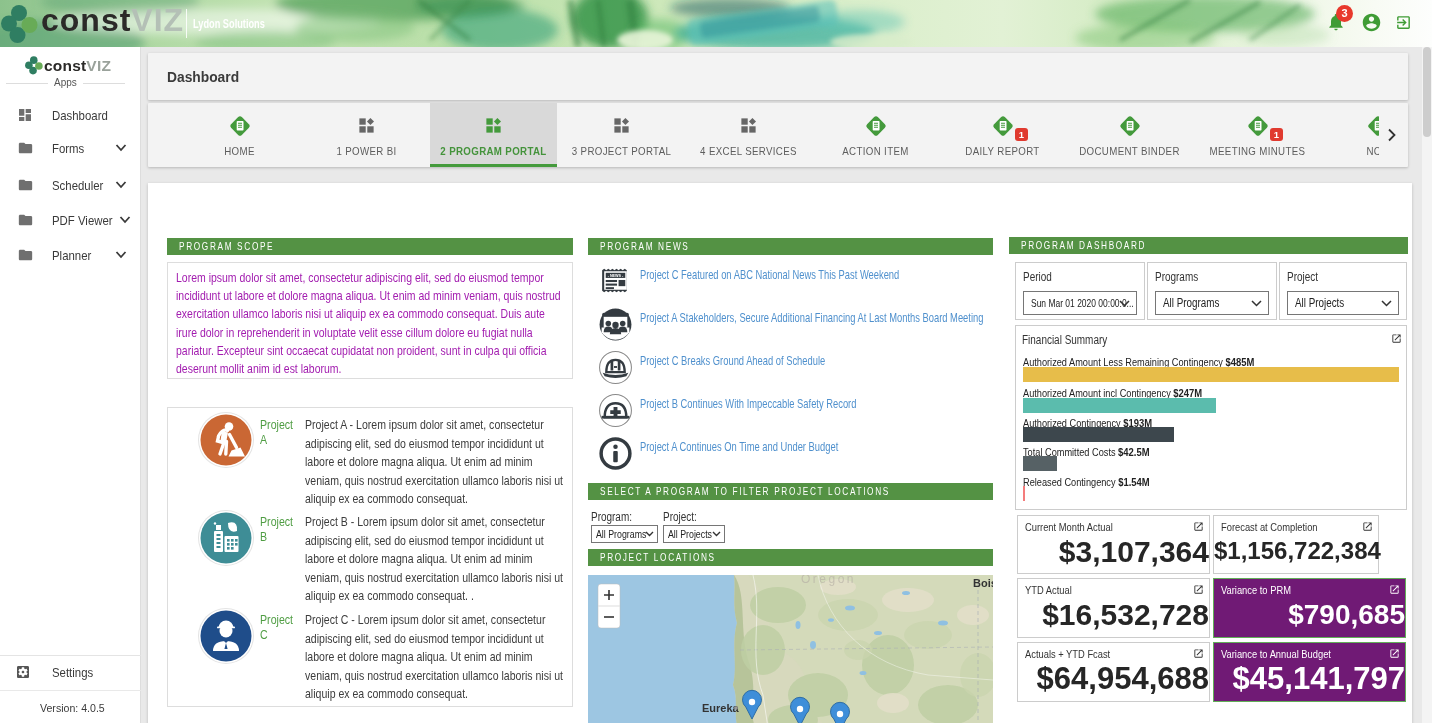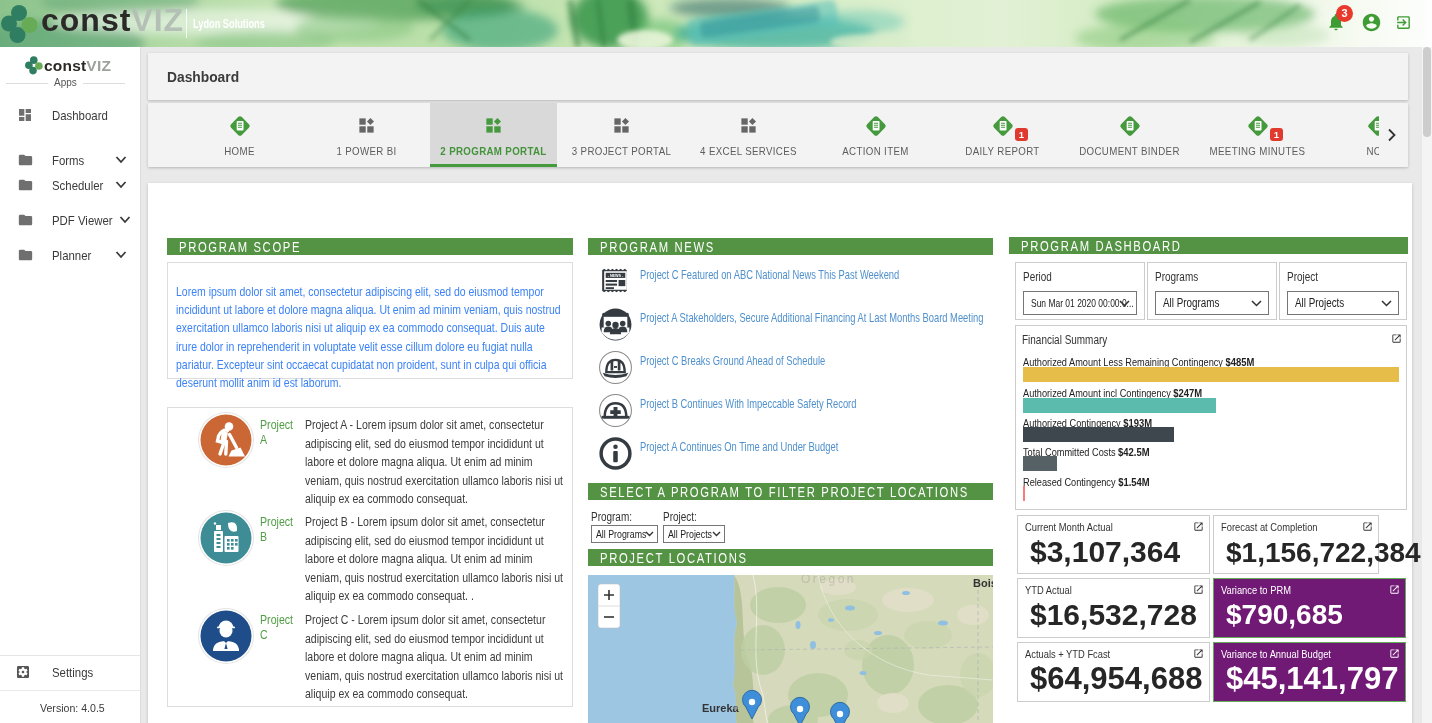--- a/index.html
+++ b/index.html
@@ -32,43 +32,43 @@
 #tabcard{left:148px;top:103px;width:1260px;height:64px;overflow:hidden}
 .tab{position:absolute;top:0;width:127px;height:64px;text-align:center}
 .tab .ic{position:absolute;left:0;right:0;top:13px;height:22px}
 .tab .tl{position:absolute;left:-12px;right:-12px;top:42px;font-size:11.3px;letter-spacing:.4px;color:#5d5d5d;transform:scaleX(.86)}
 .tab.act{background:#d9d9d9;border-bottom:3px solid #449a3c}
 .tab.act .tl{color:#44933b;font-weight:bold}
 .badge{position:absolute;width:13px;height:13px;background:#e03a2f;border-radius:3px;color:#fff;font-size:9.5px;font-weight:bold;line-height:13px;text-align:center}
 #scrollR{position:absolute;left:1239px;top:25px}
 
 #content{position:absolute;left:148px;top:183px;width:1264px;height:545px;background:#fff;box-shadow:0 1px 3px rgba(0,0,0,.2)}
-.gbar{position:absolute;height:17px;background:#549244;color:#fff;font-size:15px;line-height:17.5px;padding-left:12px;white-space:nowrap;overflow:hidden}
+.gbar{position:absolute;height:17px;background:#549244;color:#fff;font-size:11px;line-height:17.5px;padding-left:12px;white-space:nowrap;overflow:hidden}
 .gbar span{display:inline-block;transform:scaleX(.75);transform-origin:0 50%;letter-spacing:2.2px}
 .bbox{position:absolute;border:1px solid #ddd;background:#fff}
 
-.scope{font-size:13.2px;color:#3b82f6;line-height:18.2px;padding:20px 8px}
+.scope{font-size:13.2px;color:#a21caf;line-height:18.2px;padding:6px 8px}
 .cnd{transform:scaleX(.795);transform-origin:0 0;white-space:nowrap;display:block}
 .prow .plbl{position:absolute;color:#4f9d43;font-size:12.5px;line-height:15px;transform:scaleX(.85);transform-origin:0 0}
 .prow .ptxt{position:absolute;font-size:13.2px;color:#3c3c3c;line-height:18.6px;transform:scaleX(.8);transform-origin:0 0;white-space:nowrap}
 
 .news .ntxt{position:absolute;left:52px;color:#4f90cd;font-size:13px;transform:scaleX(.72);transform-origin:0 0;white-space:nowrap}
 
 .fbox{position:absolute;border:1px solid #ccc;background:#fff}
 .flabel{position:absolute;font-size:12px;color:#333;transform:scaleX(.83);transform-origin:0 0;white-space:nowrap}
 .fsel{position:absolute;border:1px solid #767676;background:#fff;font-size:12.3px;color:#222;line-height:22px;padding-left:7px;overflow:hidden;white-space:nowrap}
 .fsel .tx{display:inline-block;transform:scaleX(.8);transform-origin:0 0}
 .fsel .car{position:absolute;right:7px;top:4px;color:#333;font-size:11px}
 .blabel{position:absolute;font-size:11.5px;color:#222;white-space:nowrap;transform:scaleX(.8);transform-origin:0 0}
 .blabel b{font-size:11.8px}
 .fbar{position:absolute;height:15px}
 .mcard{position:absolute;border:1px solid #ccc;background:#fff}
 .mcard.grn{background:#701a75;border-color:#62ae58}
 .mcard .ml{position:absolute;left:7px;top:5px;font-size:11.4px;color:#333;transform:scaleX(.82);transform-origin:0 0;white-space:nowrap}
-.mcard .mv{position:absolute;left:12px;right:0;top:19px;text-align:left;font-size:30px;font-weight:bold;color:#262626}
+.mcard .mv{position:absolute;left:0;right:0;top:19px;text-align:right;font-size:30px;font-weight:bold;color:#262626}
 .mcard.grn .ml,.mcard.grn .mv{color:#fff}
 .exic{position:absolute;right:5px;top:5px}
 </style>
 </head>
 <body>
 <div id="hdr">
   <svg class="bgfx" width="1432" height="47" viewBox="0 0 1432 47">
     <defs>
         <filter id="bl" x="-40%" y="-40%" width="180%" height="180%">
           <feGaussianBlur stdDeviation="5"></feGaussianBlur>
@@ -142,21 +142,21 @@
     </svg>
     <div class="abs" style="left:16px;top:2px;font-size:15.5px;font-weight:bold;color:#2b2a28;letter-spacing:.2px">const<span style="color:#9aa29b;font-weight:bold">VIZ</span></div>
   </div>
   <div class="apps">Apps</div>
   <div class="sitem" style="top:59px">
     <svg width="16" height="16" viewBox="0 0 24 24" style="top:1px">
         <path fill="#6f6f6f" d="M3 13h8V3H3v10zm0 8h8v-6H3v6zm10 0h8V11h-8v10zm0-18v6h8V3h-8z"></path>
       </svg>
     <div class="lbl">Dashboard</div>
   </div>
-  <div class="sitem" style="top:104px">
+  <div class="sitem" style="top:92px">
     <svg width="17" height="16" viewBox="0 0 24 24" style="top:1px">
         <path fill="#6f6f6f" d="M10 4H4c-1.1 0-1.99.9-1.99 2L2 18c0 1.1.9 2 2 2h16c1.1 0 2-.9 2-2V8c0-1.1-.9-2-2-2h-8l-2-2z"></path>
       </svg>
     <div class="lbl">Forms</div>
       <svg class="chev" width="12" height="8" viewBox="0 0 12 8">
         <path d="M1.5 1 L6 6 L10.5 1" stroke="#3a3a3a" stroke-width="1.8" fill="none"></path>
       </svg>
   </div>
   <div class="sitem" style="top:129px">
     <svg width="17" height="16" viewBox="0 0 24 24" style="top:1px">
@@ -562,21 +562,21 @@
       <svg class="exic" width="11" height="11" viewBox="0 0 24 24">
         <path fill="#333" d="M19 19H5V5h7V3H5c-1.11 0-2 .89-2 2v14c0 1.1.89 2 2 2h14c1.1 0 2-.9 2-2v-7h-2v7zM14 3v2h3.59l-9.83 9.83 1.41 1.41L19 6.41V10h2V3h-7z"></path>
       </svg>
    <div class="mv">$3,107,364</div>
  </div>
  <div class="mcard" style="left:1065px;top:332px;width:166px;height:59px">
    <div class="ml">Forecast at Completion</div>
       <svg class="exic" width="11" height="11" viewBox="0 0 24 24">
         <path fill="#333" d="M19 19H5V5h7V3H5c-1.11 0-2 .89-2 2v14c0 1.1.89 2 2 2h14c1.1 0 2-.9 2-2v-7h-2v7zM14 3v2h3.59l-9.83 9.83 1.41 1.41L19 6.41V10h2V3h-7z"></path>
       </svg>
-   <div class="mv" style="font-size:28px;top:21px">$1,156,722,384</div>
+   <div class="mv" style="font-size:24px;top:21px">$1,156,722,384</div>
  </div>
  <div class="mcard" style="left:869px;top:395px;width:193px;height:60px">
    <div class="ml">YTD Actual</div>
       <svg class="exic" width="11" height="11" viewBox="0 0 24 24">
         <path fill="#333" d="M19 19H5V5h7V3H5c-1.11 0-2 .89-2 2v14c0 1.1.89 2 2 2h14c1.1 0 2-.9 2-2v-7h-2v7zM14 3v2h3.59l-9.83 9.83 1.41 1.41L19 6.41V10h2V3h-7z"></path>
       </svg>
    <div class="mv">$16,532,728</div>
  </div>
  <div class="mcard grn" style="left:1065px;top:395px;width:193px;height:60px">
    <div class="ml">Variance to PRM</div>

